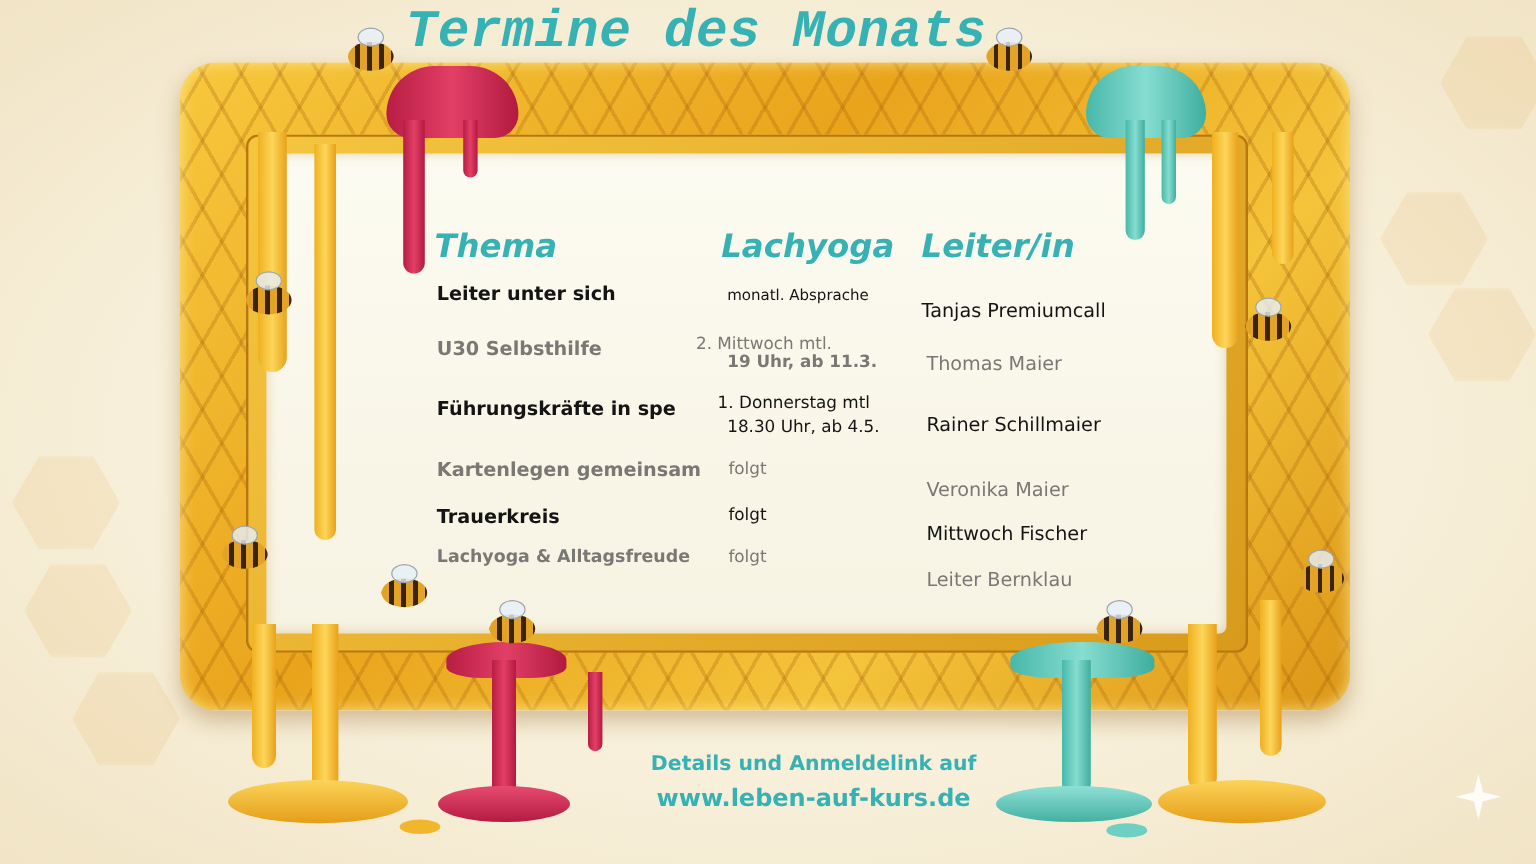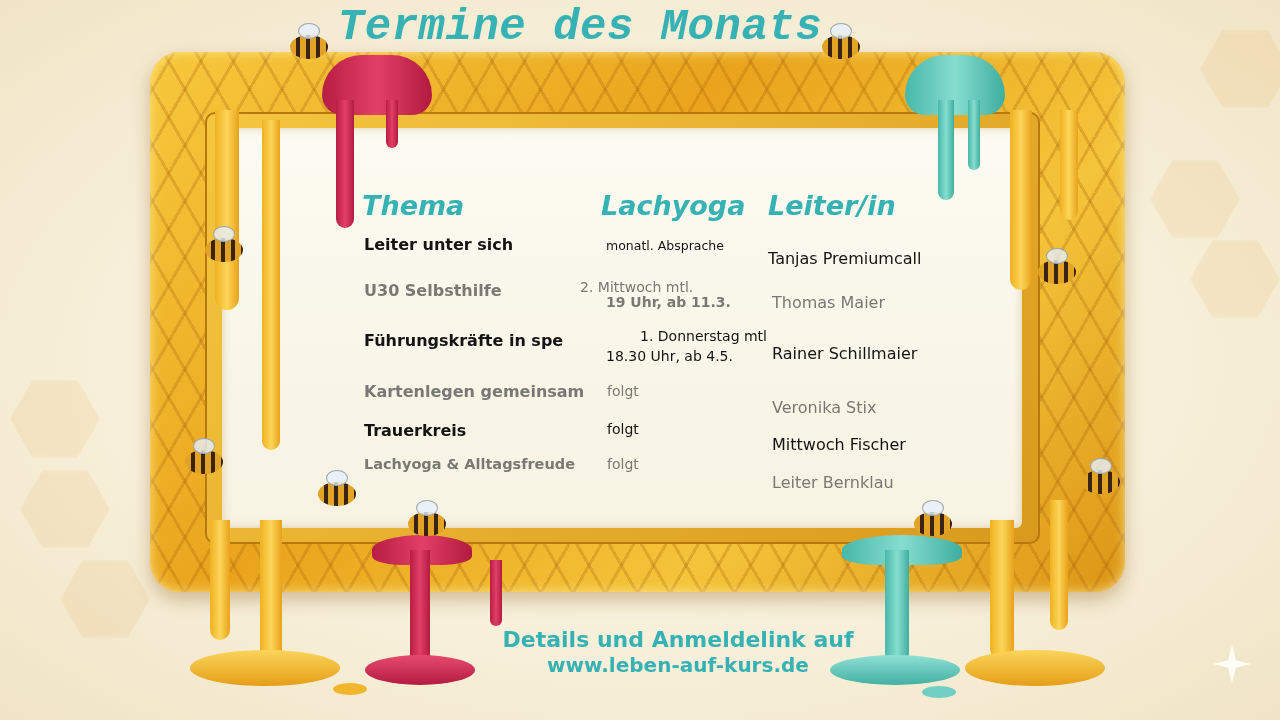--- a/index.html
+++ b/index.html
@@ -140,32 +140,32 @@
 <div class="cell thema dark" style="left:364px;top:235px;">Leiter unter sich</div>
 <div class="cell termin dark small" style="left:606px;top:238px;">monatl. Absprache</div>
 <div class="cell leiter dark" style="left:768px;top:235px;">Tanjas Premiumcall</div>
 
 <div class="cell thema grey" style="left:364px;top:281px;">U30 Selbsthilfe</div>
 <div class="cell termin grey" style="left:580px;top:280px;">2. Mittwoch mtl.</div>
 <div class="cell termin grey" style="left:606px;top:295px;font-weight:bold;">19 Uhr, ab 11.3.</div>
 <div class="cell leiter grey" style="left:772px;top:279px;">Thomas Maier</div>
 
 <div class="cell thema dark" style="left:364px;top:331px;">Führungskräfte in spe</div>
-<div class="cell termin dark" style="left:640px;top:329px;">1. Donnerstag mtl</div>
+<div class="cell termin dark" style="left:598px;top:329px;">1. Donnerstag mtl</div>
 <div class="cell termin dark" style="left:606px;top:349px;">18.30 Uhr, ab 4.5.</div>
 <div class="cell leiter dark" style="left:772px;top:330px;">Rainer Schillmaier</div>
 
 <div class="cell thema grey" style="left:364px;top:382px;">Kartenlegen gemeinsam</div>
 <div class="cell termin grey" style="left:607px;top:384px;">folgt</div>
-<div class="cell leiter grey" style="left:772px;top:384px;">Veronika Stix</div>
+<div class="cell leiter grey" style="left:772px;top:384px;">Veronika Maier</div>
 
 <div class="cell thema dark" style="left:364px;top:421px;">Trauerkreis</div>
 <div class="cell termin dark" style="left:607px;top:422px;">folgt</div>
 <div class="cell leiter dark" style="left:772px;top:421px;">Mittwoch Fischer</div>
 
 <div class="cell thema grey small" style="left:364px;top:456px;font-size:14.5px;">Lachyoga &amp; Alltagsfreude</div>
 <div class="cell termin grey" style="left:607px;top:457px;">folgt</div>
 <div class="cell leiter grey" style="left:772px;top:459px;">Leiter Bernklau</div>
 
-<div class="footer" style="top:627px;font-size:22px;">Details und Anmeldelink auf</div>
+<div class="footer" style="top:627px;font-size:17px;">Details und Anmeldelink auf</div>
 <div class="footer" style="top:653px;font-size:20px;">www.leben-auf-kurs.de</div>
 
 <div class="sparkle"></div>
 
 </body></html>

